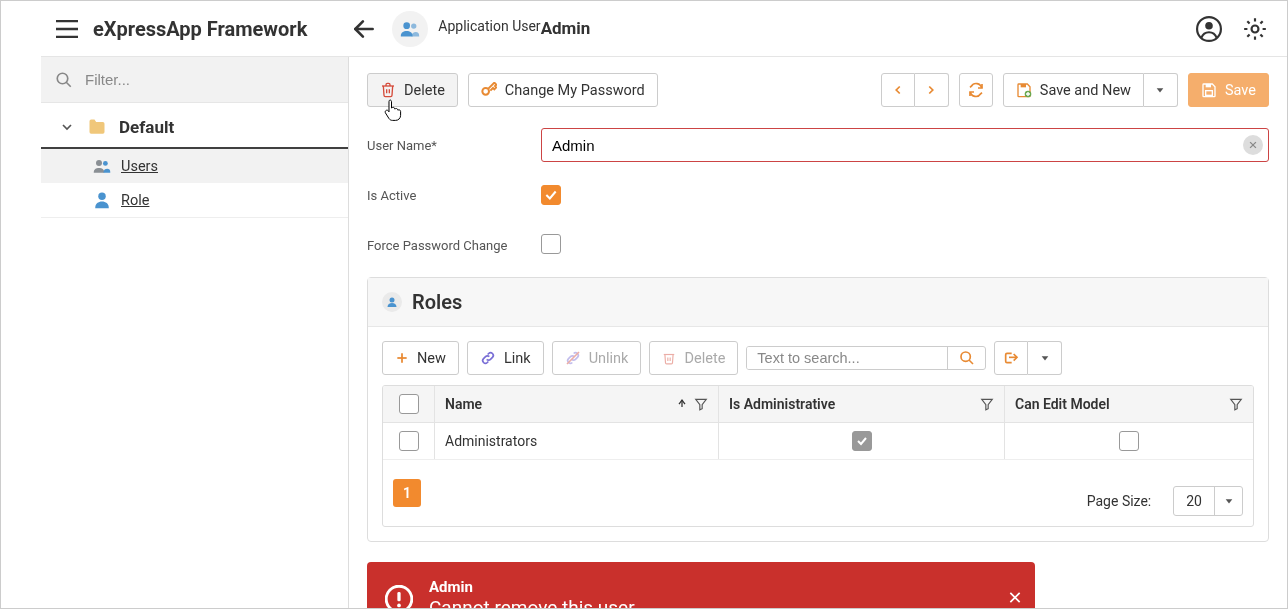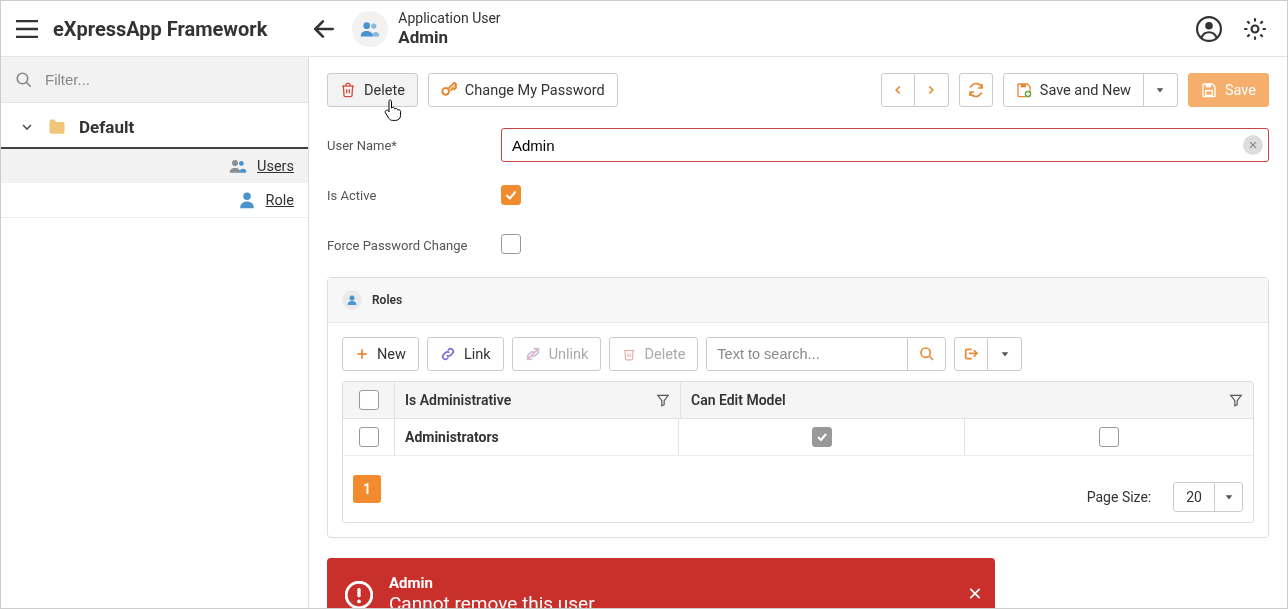--- a/index.html
+++ b/index.html
@@ -7,46 +7,46 @@
     margin: 0;
     font-family: -apple-system, "Segoe UI", Roboto, Arial, sans-serif;
     font-size: 14px;
     color: #333;
     background: #fff;
     width: 1288px;
     height: 609px;
     overflow: hidden;
     border: 1px solid #ccc;
   }
-  .app { display: flex; flex-direction: column; height: 100%; }
+  .app { display: flex; flex-direction: column; height: 100%; padding-left: 40px; }
   
   .topbar { display: flex; align-items: center; height: 56px; padding: 0 16px 0 12px; border-bottom: 1px solid #e5e5e5; }
   .hamburger { width: 28px; height: 28px; display:flex; align-items:center; justify-content:center; cursor:pointer; margin-right: 12px; }
   .app-title { font-weight: 700; font-size: 20px; }
   .topbar-spacer { width: 39px; }
   .top-back { width: 36px; height: 36px; display:flex; align-items:center; justify-content:center; border-radius:4px; cursor:pointer; }
   .top-avatar { width:36px; height:36px; border-radius:50%; background:#f2f2f2; display:flex; align-items:center; justify-content:center; margin: 0 10px; color:#4a93cf; }
-  .top-entity { display:flex; flex-direction:column; line-height:1.2; }
+  .top-entity { display:flex; line-height:1.2; }
   .top-entity-type { font-size:14px; color:#333; }
   .top-entity-name { font-weight:700; font-size:17px; }
   .top-right { margin-left:auto; display:flex; align-items:center; gap:14px; }
   .top-icon-btn { width:32px; height:32px; display:flex; align-items:center; justify-content:center; cursor:pointer; }
 
   
   .body { display:flex; flex:1; min-height:0; }
   
   .sidebar { width: 308px; border-right:1px solid #ddd; background:#fff; display:flex; flex-direction:column; }
   .side-filter { display:flex; align-items:center; height:46px; background:#f2f2f2; padding:0 14px; gap:10px; border-bottom:1px solid #e6e6e6;}
   .side-filter input { flex:1; border:none; background:transparent; font-size:15px; outline:none; color:#555;}
   .side-filter input::placeholder { color:#888; }
   .side-group { padding: 14px 18px 10px; display:flex; align-items:center; gap:12px; font-weight:700; font-size:17px; border-bottom:2px solid #404040;}
   .side-chevron { color:#555; }
   .side-folder { color:#e8b66a; }
   .side-items { }
-  .side-item { display:flex; align-items:center; gap:10px; padding:8px 14px 8px 52px; font-size:14.5px; color:#333; cursor:pointer;justify-content:flex-end; }
+  .side-item { display:flex; align-items:center; gap:10px; padding:8px 14px 8px 52px; font-size:14.5px; color:#333; cursor:pointer; }
   .side-item .lbl { text-decoration: underline; }
   .side-item.active { background:#f2f2f2; }
   .side-item svg { flex-shrink:0; }
   .side-divider { border-bottom:1px solid #eee; }
 
   
   .main { flex:1; padding: 16px 18px 18px 18px; overflow:auto; min-height:0; }
   .toolbar { display:flex; align-items:center; gap:10px; }
   .btn { display:inline-flex; align-items:center; gap:8px; height:34px; padding:0 12px; border:1px solid #ccc; background:#fff; border-radius:3px; cursor:pointer; font-size:14.5px; color:#333; }
   .btn.hover { background:#f3f3f3; }
@@ -71,36 +71,36 @@
   .text-input { width:100%; height:34px; border:1px solid #c44; border-radius:3px; padding:0 30px 0 10px; font-size:15px; outline:none; }
   .clear-x { position:absolute; right:6px; top:50%; transform:translateY(-50%); width:20px; height:20px; border-radius:50%; background:#ddd; display:flex; align-items:center; justify-content:center; cursor:pointer; }
   .checkbox { width:20px; height:20px; border:1.5px solid #999; border-radius:3px; display:inline-flex; align-items:center; justify-content:center; cursor:pointer; background:#fff;}
   .checkbox.checked { background:#f28a2e; border-color:#f28a2e; }
   .checkbox.checked.gray { background:#999; border-color:#999; }
   .checkbox svg { display:none; }
   .checkbox.checked svg { display:block; }
 
   
   .panel { border:1px solid #ddd; border-radius:4px; margin-top:12px; }
-  .panel-header { display:flex; align-items:center; gap:10px; padding:12px 14px; background:#f7f7f7; border-bottom:1px solid #e7e7e7; font-size:12px; font-weight:600;}
+  .panel-header { display:flex; align-items:center; gap:10px; padding:12px 14px; background:#f7f7f7; border-bottom:1px solid #e7e7e7; font-size:20px; font-weight:600;}
   .panel-header .circle { width:20px; height:20px; border-radius:50%; background:#eaeaea; display:flex; align-items:center; justify-content:center; color:#4a93cf;}
   .panel-body { padding:14px; }
   .roles-toolbar { display:flex; align-items:center; gap:8px; margin-bottom:10px; flex-wrap:wrap;}
-  .search-wrap { display:inline-flex; border:1px solid #ccc; border-radius:3px; overflow:hidden; height:34px; }
+  .search-wrap { display:inline-flex; border:1px solid #ccc; border-radius:3px; overflow:hidden; height:24px; }
   .search-wrap input { border:none; padding:0 10px; width:200px; font-size:14.5px; outline:none; }
   .search-wrap input::placeholder { color:#888; }
   .search-wrap .search-btn { width:38px; display:flex; align-items:center; justify-content:center; border-left:1px solid #ccc; cursor:pointer; }
   .grid { border:1px solid #ddd; border-radius:3px; overflow:hidden;}
   .grid-row { display:flex; align-items:stretch; }
   .grid-header { background:#f5f5f5; border-bottom:1px solid #e3e3e3;}
   .grid-header .cell { font-weight:600; color:#333; position:relative;}
   .cell { padding:8px 10px; border-right:1px solid #e3e3e3; display:flex; align-items:center; gap:6px; }
   .cell:last-child { border-right:none; }
   .col-check { width:52px; justify-content:center; }
-  .col-name { width:284px;font-weight:bold; }
+  .col-name { width:284px; }
   .col-admin { width:286px; }
   .col-edit { flex:1; }
   .hdr-icons { margin-left:auto; display:flex; gap:6px; color:#555; }
   .grid-body .grid-row { border-bottom:1px solid #eee; }
   .grid-body .cell.center { justify-content:center; }
   .grid-footer { display:flex; align-items:center; padding:10px; gap:10px; }
   .page-num { width:28px; height:28px; background:#f28a2e; color:#fff; display:flex; align-items:center; justify-content:center; border-radius:3px; font-weight:600; font-size:14px;}
   .page-size { margin-left:auto; display:flex; align-items:center; gap:22px;margin-top:16px; }
   .select-ish { display:inline-flex; align-items:center; border:1px solid #ccc; border-radius:3px; height:30px; }
   .select-ish .val { padding:0 12px; }
@@ -368,20 +368,32 @@
               </div>
             </div>
           </div>
 
           <div class="grid">
             <div class="grid-row grid-header">
               <div class="cell col-check">
                 <div class="checkbox">
                   
                 </div>
+              </div>
+              <div class="cell col-name">
+                <span>Name</span>
+                <span class="hdr-icons">
+                  <svg width="12" height="12" viewBox="0 0 24 24" fill="#333">
+                      <polyline points="6 14 12 6 18 14" fill="none" stroke="#333" stroke-width="2.5"></polyline>
+                      <line x1="12" y1="6" x2="12" y2="20" stroke="#333" stroke-width="2.5"></line>
+                    </svg>
+                  <svg width="14" height="14" viewBox="0 0 24 24" fill="none" stroke="#555" stroke-width="2">
+                      <polygon points="3 4 21 4 14 13 14 20 10 22 10 13"></polygon>
+                    </svg>
+                </span>
               </div>
               <div class="cell col-admin">
                 <span>Is Administrative</span>
                 <span class="hdr-icons">
                   <svg width="14" height="14" viewBox="0 0 24 24" fill="none" stroke="#555" stroke-width="2">
                       <polygon points="3 4 21 4 14 13 14 20 10 22 10 13"></polygon>
                     </svg>
                 </span>
               </div>
               <div class="cell col-edit">

